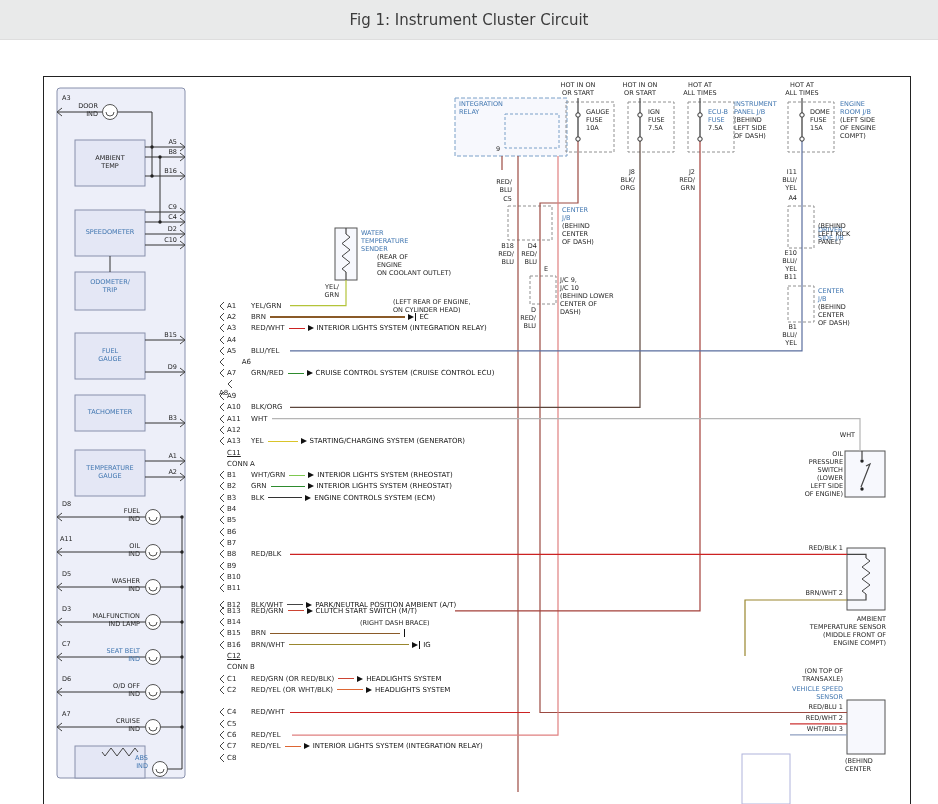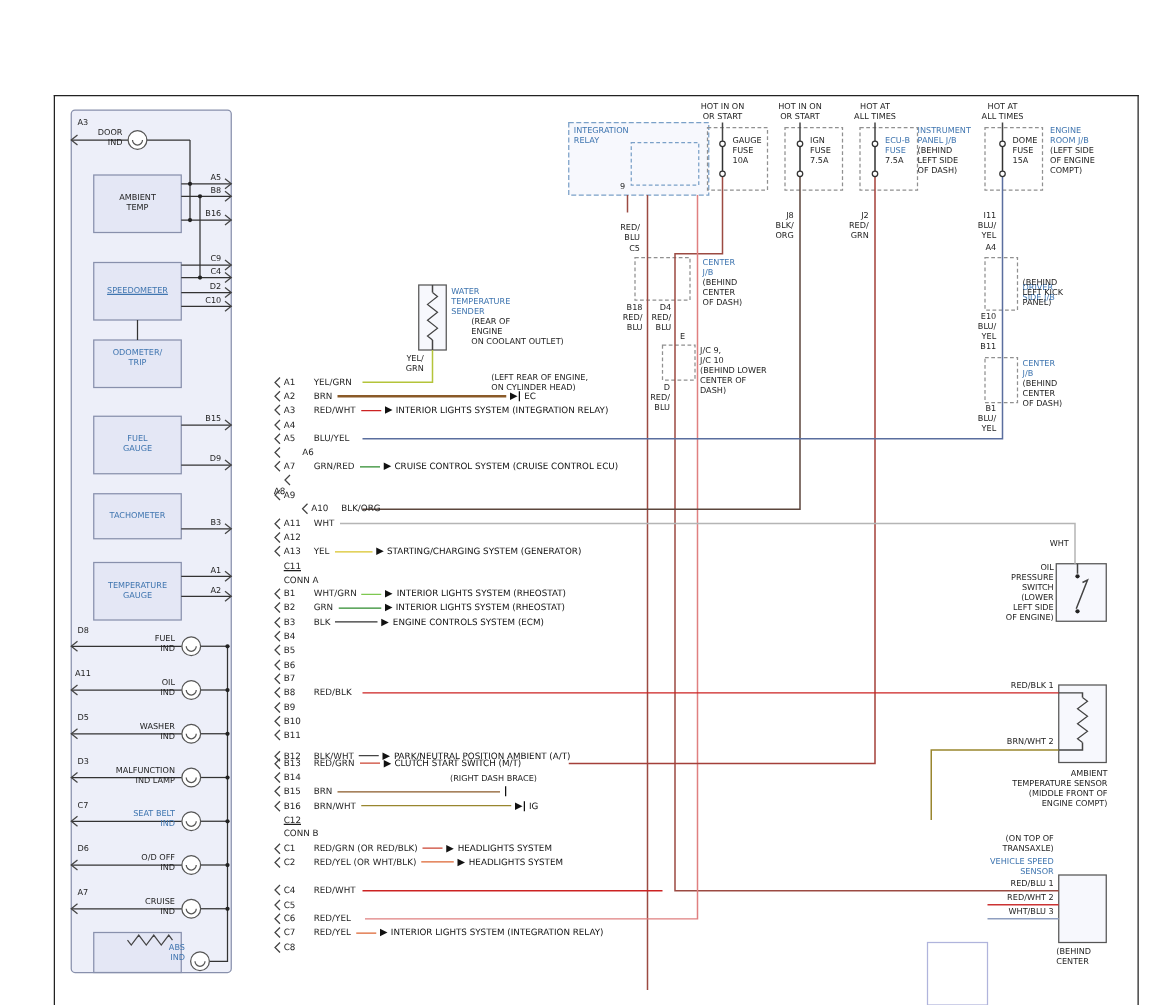--- a/index.html
+++ b/index.html
@@ -25,20 +25,23 @@
   .prow .tri{width:0;height:0;border-top:3px solid transparent;border-bottom:3px solid transparent;
     border-left:6px solid #111;flex:none}
   .prow .tbar{display:inline-block;width:1.5px;height:8px;background:#111;flex:none;margin-left:1px}
   .prow .dest{margin-left:3px;color:#111}
   .prow.conn{padding-left:8px}
 </style>
 </head>
 <body>
 
 <div class="page">
+  <div class="fig-header">
+    <span>Fig 1: Instrument Cluster Circuit</span>
+  </div>
   <div class="canvas">
     <div class="frame"></div>
     <svg id="diagram-svg" width="938" height="804" viewBox="0 0 938 804">
         <rect x="57" y="88" width="128" height="690" rx="3" fill="#edeff9" stroke="#8890ac" stroke-width="1" stroke-dasharray="none"></rect>
         <rect x="75" y="140" width="70" height="46" rx="0" fill="#e4e7f5" stroke="#8890ac" stroke-width="1" stroke-dasharray="none"></rect>
         <rect x="75" y="210" width="70" height="46" rx="0" fill="#e4e7f5" stroke="#8890ac" stroke-width="1" stroke-dasharray="none"></rect>
         <rect x="75" y="272" width="70" height="38" rx="0" fill="#e4e7f5" stroke="#8890ac" stroke-width="1" stroke-dasharray="none"></rect>
         <rect x="75" y="333" width="70" height="46" rx="0" fill="#e4e7f5" stroke="#8890ac" stroke-width="1" stroke-dasharray="none"></rect>
         <rect x="75" y="395" width="70" height="36" rx="0" fill="#e4e7f5" stroke="#8890ac" stroke-width="1" stroke-dasharray="none"></rect>
         <rect x="75" y="450" width="70" height="46" rx="0" fill="#e4e7f5" stroke="#8890ac" stroke-width="1" stroke-dasharray="none"></rect>
@@ -424,21 +427,21 @@
           <div>A3</div>
         </div>
         <div class="lbl" style="top: 103px; right: 840px; text-align: right;">
           <div>DOOR</div>
           <div>IND</div>
         </div>
         <div class="lbl" style="top: 155px; left: 110px; transform: translateX(-50%); text-align: center;">
           <div>AMBIENT</div>
           <div>TEMP</div>
         </div>
-        <div class="lbl blue" style="top: 229px; left: 110px; transform: translateX(-50%); text-align: left; text-decoration: underline;">
+        <div class="lbl blue" style="top: 229px; left: 110px; transform: translateX(-50%); text-align: left;">
           <div>SPEEDOMETER</div>
         </div>
         <div class="lbl blue" style="top: 279px; left: 110px; transform: translateX(-50%); text-align: center;">
           <div>ODOMETER/</div>
           <div>TRIP</div>
         </div>
         <div class="lbl blue" style="top: 348px; left: 110px; transform: translateX(-50%); text-align: center;">
           <div>FUEL</div>
           <div>GAUGE</div>
         </div>
@@ -602,21 +605,21 @@
             <polyline points="5,1 1,5 5,9" fill="none" stroke="#444" stroke-width="1"></polyline>
           </svg>
           <span class="pin">A8</span>
         </div>
         <div class="prow" style="top: 390.4px;">
           <svg class="chev" width="6" height="10">
             <polyline points="5,1 1,5 5,9" fill="none" stroke="#444" stroke-width="1"></polyline>
           </svg>
           <span class="pin">A9</span>
         </div>
-        <div class="prow" style="top: 401.7px; margin-left: 22px;">
+        <div class="prow" style="top: 401.7px;">
           <svg class="chev" width="6" height="10">
             <polyline points="5,1 1,5 5,9" fill="none" stroke="#444" stroke-width="1"></polyline>
           </svg>
           <span class="pin">A10</span>
           <span class="wire">BLK/ORG</span>
         </div>
         <div class="prow" style="top: 413px;">
           <svg class="chev" width="6" height="10">
             <polyline points="5,1 1,5 5,9" fill="none" stroke="#444" stroke-width="1"></polyline>
           </svg>

